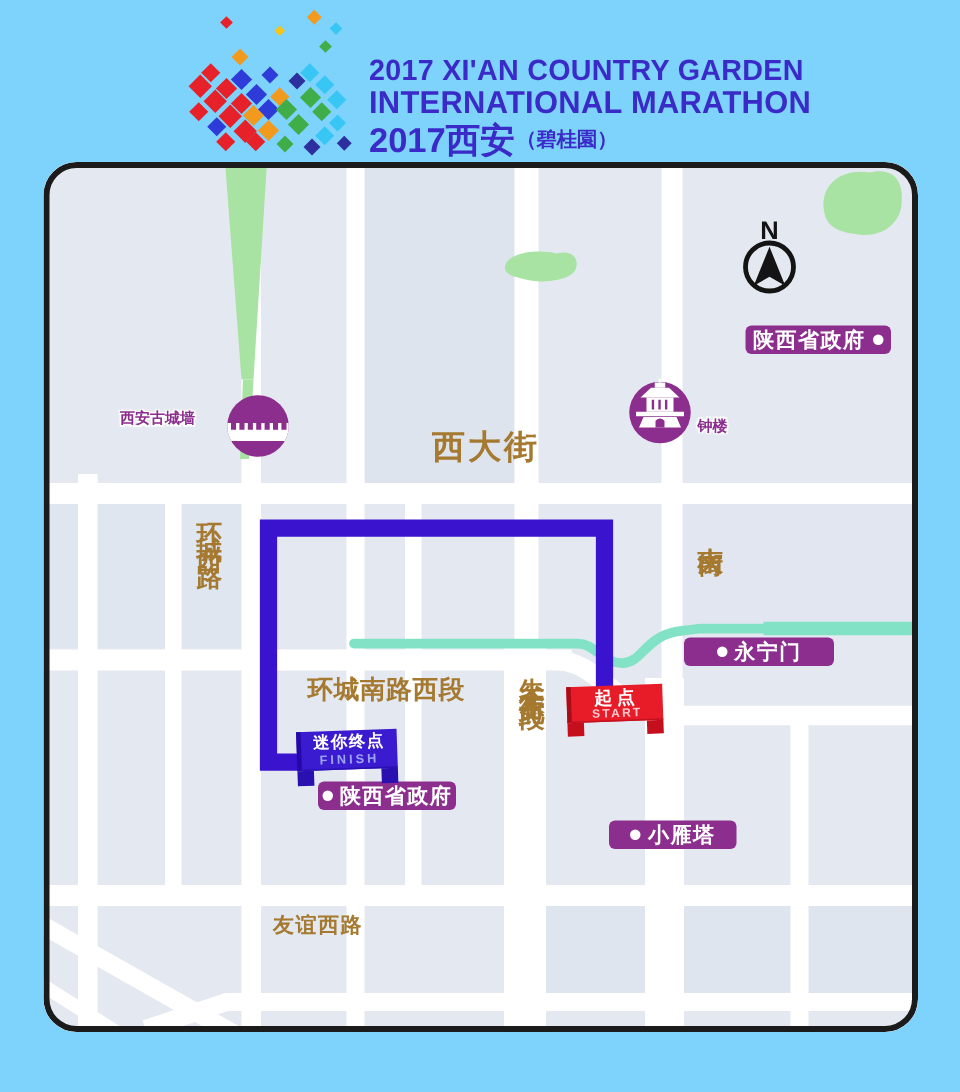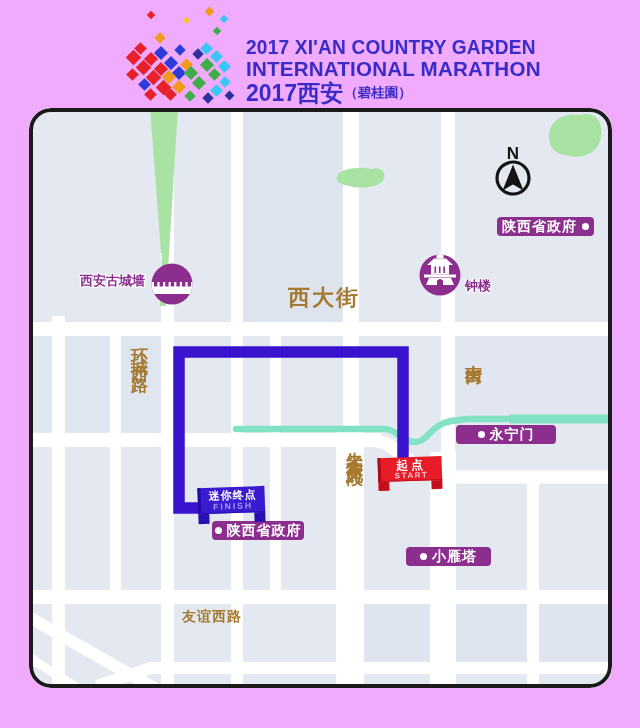--- a/index.html
+++ b/index.html
@@ -1,17 +1,17 @@
 <!DOCTYPE html>
 <html><head>
 <meta charset="utf-8">
 <style>
   html,body{margin:0;padding:0;background:#ffffff;}
   body{width:640px;height:728px;font-family:"Liberation Sans","DejaVu Sans",sans-serif;}
-  .page{position:relative;width:640px;height:728px;background:#f0abfc;overflow:hidden;}
+  .page{position:relative;width:640px;height:728px;background:#7dd3fc;overflow:hidden;}
 
   
   .logo{position:absolute;left:118px;top:6px;width:122px;height:100px;}
   .logo span{position:absolute;transform:rotate(45deg);display:block;}
   .title{position:absolute;left:246px;top:37px;color:#3A2BC8;}
   .t-en{font-weight:bold;font-size:19.5px;line-height:21px;letter-spacing:.2px;transform:scaleX(.98);transform-origin:left;white-space:nowrap;}
   .t-en2{font-size:21px;line-height:21px;}
   .t-cn{margin-top:2px;font-weight:bold;font-size:23px;line-height:24px;white-space:nowrap;display:flex;align-items:center;}
   .t-cn .paren{font-size:13.5px;font-weight:bold;margin:0 1px;}
 
@@ -20,21 +20,21 @@
   .map-frame{position:absolute;inset:0;border:4px solid #1B1B1B;border-radius:22px;pointer-events:none;z-index:90;}
   .map svg{position:absolute;left:0;top:0;z-index:1;}
 
   
   .badge{position:absolute;z-index:12;height:19px;background:#8C2E8E;border-radius:4px;color:#fff;
          font-weight:bold;font-size:14px;display:flex;align-items:center;justify-content:center;gap:5px;
          letter-spacing:1px;box-sizing:border-box;padding:0 6px;white-space:nowrap;}
   .dot{width:7px;height:7px;border-radius:50%;background:#fff;flex:0 0 auto;}
 
   
-  .poi{position:absolute;z-index:12;color:#8C2E8E;font-weight:bold;font-size:13px;white-space:nowrap;
+  .poi{position:absolute;z-index:12;color:#8C2E8E;font-weight:bold;font-size:10px;white-space:nowrap;
        text-shadow:-1px -1px 0 #fff,1px -1px 0 #fff,-1px 1px 0 #fff,1px 1px 0 #fff,0 0 3px #fff;}
 
   
   .street{position:absolute;z-index:8;color:#A5792F;font-weight:bold;font-size:17px;white-space:nowrap;}
   .street.v{writing-mode:vertical-rl;}
 
   
   .marker{position:absolute;z-index:20;transform:rotate(-2deg);}
   .marker .bar{position:relative;box-sizing:border-box;text-align:center;color:#fff;}
   .marker .leg{position:absolute;bottom:0;width:11px;}
@@ -206,20 +206,21 @@
       <span class="dot"></span>
         <span>小雁塔</span>
     </div>
 
     <div class="poi" style="left:51px;top:164px;">西安古城墙</div>
     <div class="poi" style="left:436px;top:169px;">钟楼</div>
 
     <div class="street" style="left:259px;top:175px;font-size:22px;letter-spacing:2px;">西大街</div>
     <div class="street v" style="left:99px;top:227px;letter-spacing:9px;">环城西路</div>
     <div class="street v" style="left:433px;top:243px;letter-spacing:1px;">南大街</div>
+    <div class="street" style="left:176px;top:340px;letter-spacing:.5px;">环城南路西段</div>
     <div class="street v" style="left:314px;top:330px;letter-spacing:3.5px;">朱雀大街北段</div>
     <div class="street" style="left:153px;top:500px;font-size:14px;letter-spacing:1px;">友谊西路</div>
 
     <div class="marker m-start">
       <div class="bar">
         <div class="l1">起点</div>
         <div class="l2">START</div>
       </div>
       <div class="leg l"></div>
       <div class="leg r"></div>

